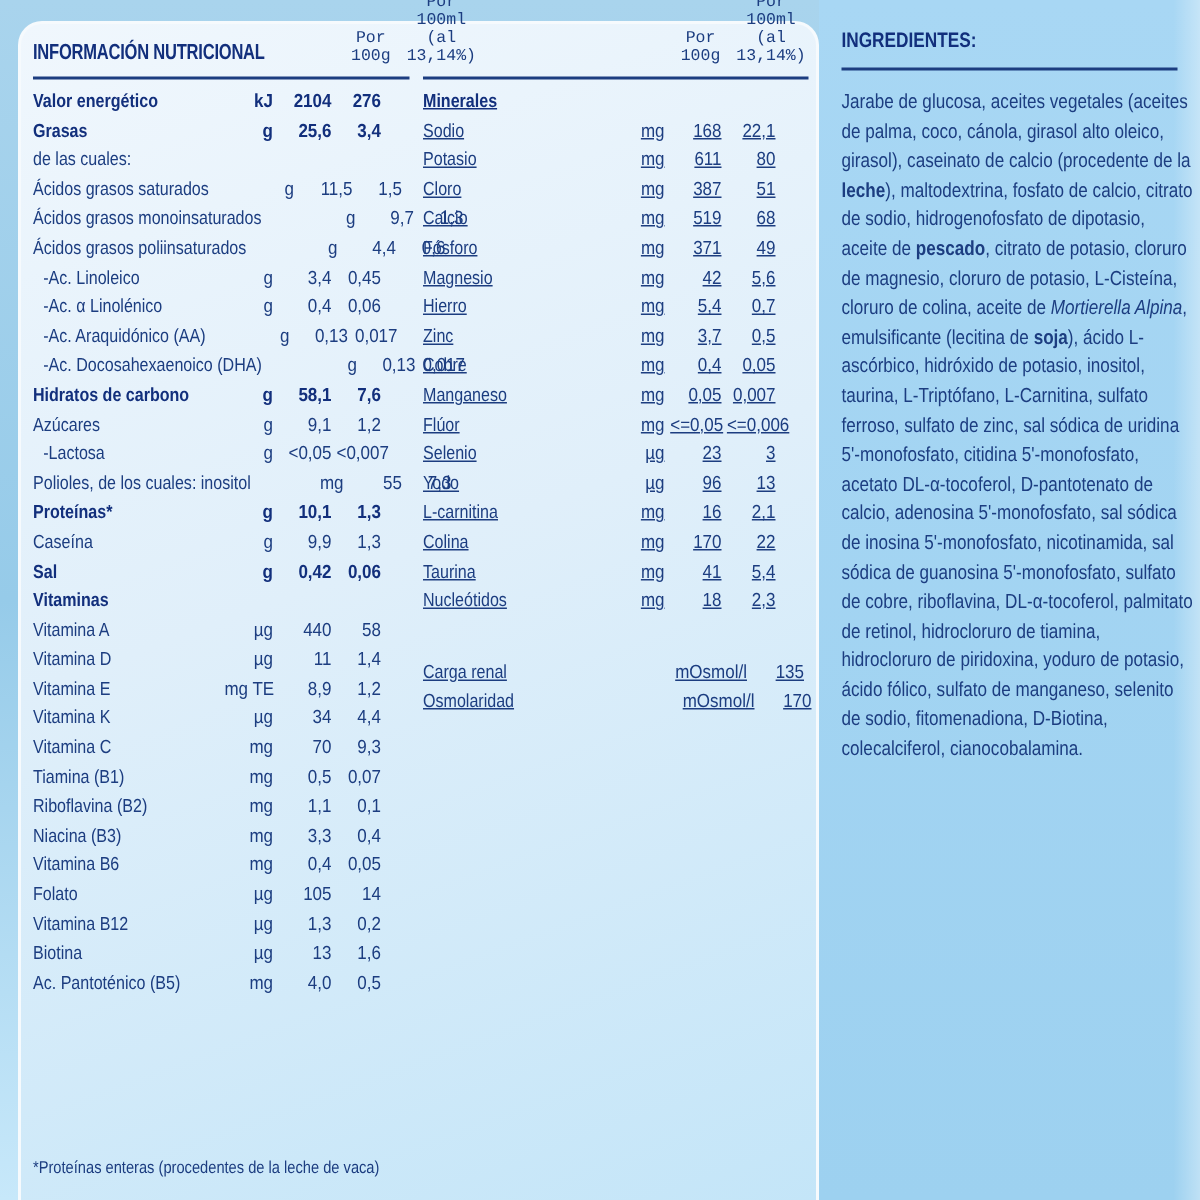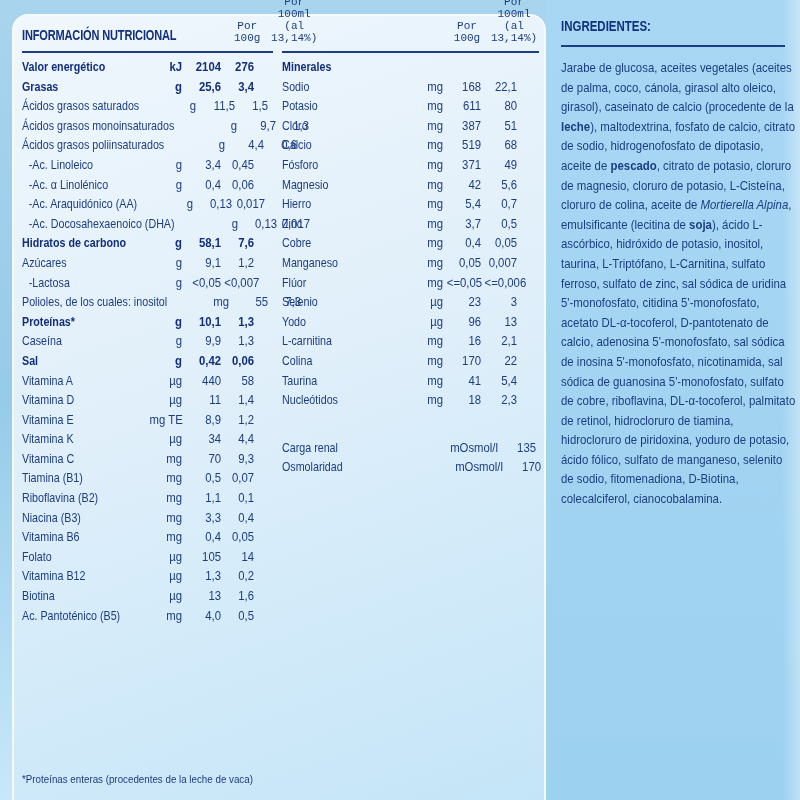--- a/index.html
+++ b/index.html
@@ -22,21 +22,21 @@
   .title{
     align-self:center;margin-right:auto;font-weight:700;font-size:14.5px;
     letter-spacing:-0.2px;white-space:nowrap;color:#122f7c;
     transform:scaleX(0.76);transform-origin:0 50%;
   }
   .hcell{width:44px;text-align:center;font-size:11px;line-height:12px;white-space:pre-line;padding-bottom:6px;flex:none;font-family:Liberation Mono, monospace;}
   .hcell.h2{width:50px;}
   .rule{border-top:2.5px solid #1c3d80;margin-top:1px;}
   .tbody{margin-top:7px;}
   .r{display:flex;align-items:flex-start;height:19.6px;font-size:12.6px;padding-right:19px;}
-  .mid .r{padding-right:22px;}
+  .mid .r{padding-right:22px;text-decoration:underline;}
   .r .l{flex:1;white-space:nowrap;transform:scaleX(0.85);transform-origin:0 50%;}
   .r .l.ind{padding-left:8px;}
   .r .u{width:36px;flex:none;}
   .mid .r .u{width:52px;}
   .r .v1{width:39px;flex:none;}
   .mid .r .v1{width:38px;}
   .r .v2{width:33px;flex:none;}
   .mid .r .v2{width:36px;}
   .r .u,.r .v1,.r .v2{text-align:right;white-space:nowrap;transform:scaleX(0.9);transform-origin:100% 50%;}
   .r.b{font-weight:700;color:#122f7c;}
@@ -86,20 +86,26 @@
             <span class="v1">2104</span>
             <span class="v2">276</span>
           </div>
           <div class="r b">
             <span class="l">Grasas</span>
             <span class="u">g</span>
             <span class="v1">25,6</span>
             <span class="v2">3,4</span>
           </div>
           <div class="r">
+            <span class="l">de las cuales:</span>
+            <span class="u"></span>
+            <span class="v1"></span>
+            <span class="v2"></span>
+          </div>
+          <div class="r">
             <span class="l">Ácidos grasos saturados</span>
             <span class="u">g</span>
             <span class="v1">11,5</span>
             <span class="v2">1,5</span>
           </div>
           <div class="r">
             <span class="l">Ácidos grasos monoinsaturados</span>
             <span class="u">g</span>
             <span class="v1">9,7</span>
             <span class="v2">1,3</span>
@@ -168,20 +174,26 @@
             <span class="l">Caseína</span>
             <span class="u">g</span>
             <span class="v1">9,9</span>
             <span class="v2">1,3</span>
           </div>
           <div class="r b">
             <span class="l">Sal</span>
             <span class="u">g</span>
             <span class="v1">0,42</span>
             <span class="v2">0,06</span>
+          </div>
+          <div class="r b">
+            <span class="l">Vitaminas</span>
+            <span class="u"></span>
+            <span class="v1"></span>
+            <span class="v2"></span>
           </div>
           <div class="r">
             <span class="l">Vitamina A</span>
             <span class="u">µg</span>
             <span class="v1">440</span>
             <span class="v2">58</span>
           </div>
           <div class="r">
             <span class="l">Vitamina D</span>
             <span class="u">µg</span>

